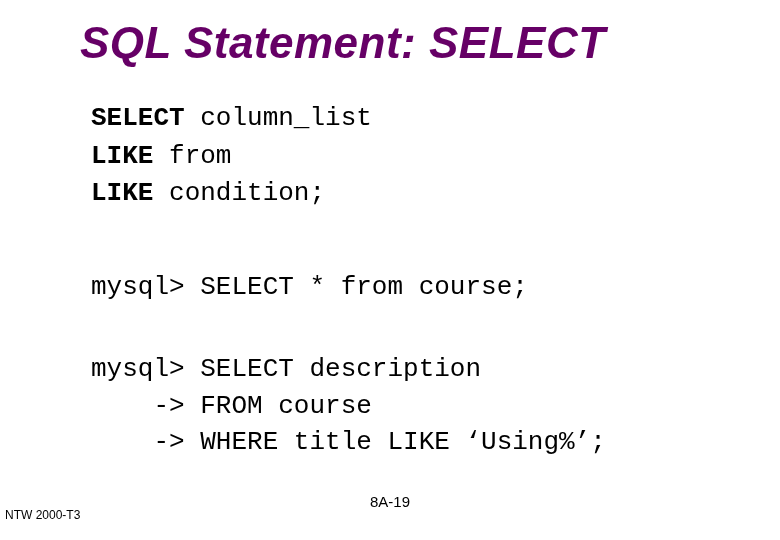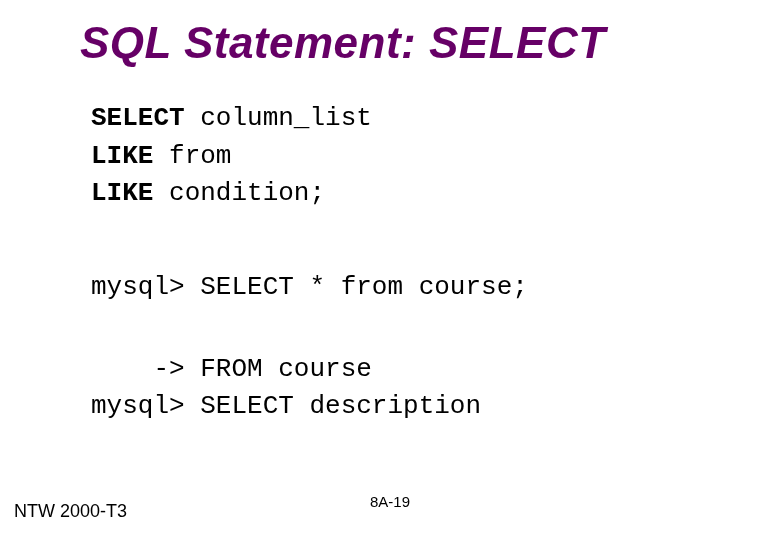--- a/index.html
+++ b/index.html
@@ -47,23 +47,23 @@
     line-height: 1.4;
   }
   .block2 {
     margin-top: 56px;
   }
   .block3 {
     margin-top: 46px;
   }
   .footer-left {
     position: absolute;
-    left: 14px;
+    left: 5px;
     bottom: 18px;
-    font-size: 18px;
+    font-size: 12px;
     color: #000000;
     font-family: Arial, Helvetica, sans-serif;
   }
   .footer-center {
     position: absolute;
     bottom: 30px;
     left: 0;
     right: 0;
     text-align: center;
     font-size: 15px;
@@ -86,22 +86,23 @@
     <div>
       <span class="bold">LIKE</span><span> from</span>
     </div>
     <div>
       <span class="bold">LIKE</span><span> condition;</span>
     </div>
 
     <div class="mono-small block2">mysql&gt; SELECT * from course;</div>
 
     <div class="mono-small block3">
+      <div style="white-space: pre;">mysql&gt; SELECT description</div>
       <div style="white-space: pre;">    -&gt; FROM course</div>
-      <div style="white-space: pre;">mysql&gt; SELECT description</div>
+      <div style="white-space: pre;">    -&gt; WHERE title LIKE ‘Using%’;</div>
     </div>
 
   </div>
 
   <div class="footer-left">NTW 2000-T3</div>
   <div class="footer-center">8A-19</div>
 
 </div>
 
 </body></html>

